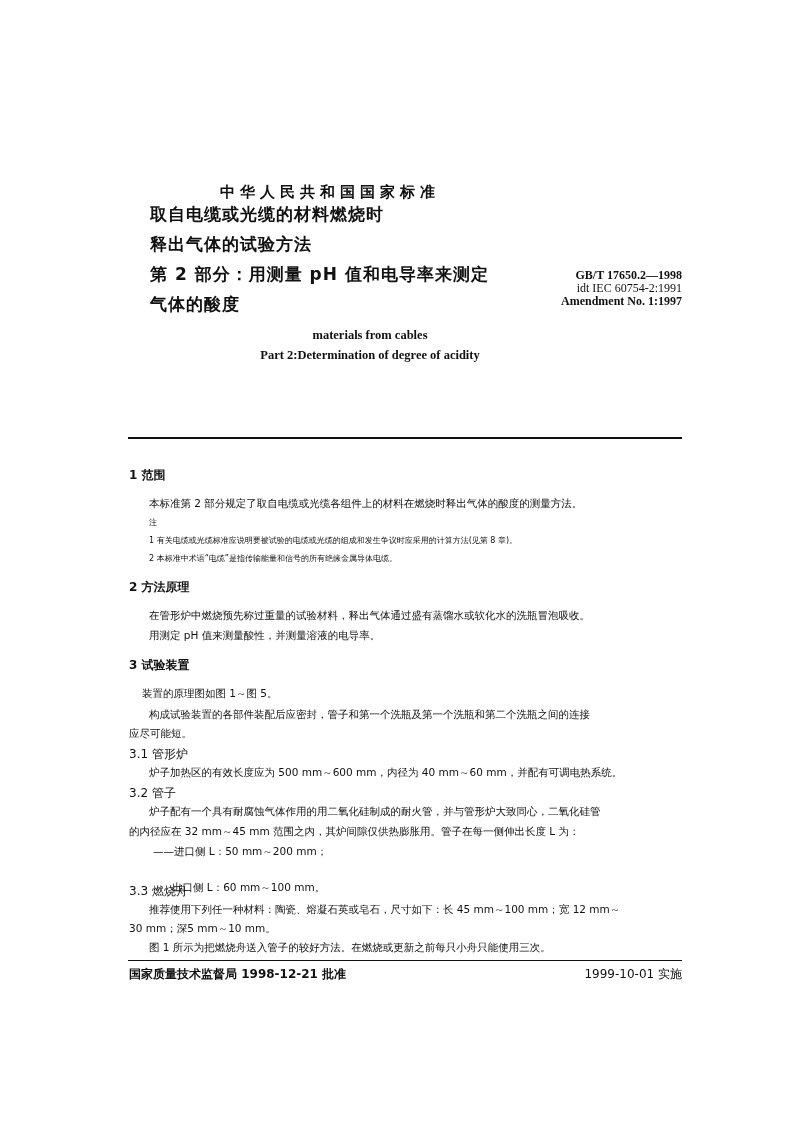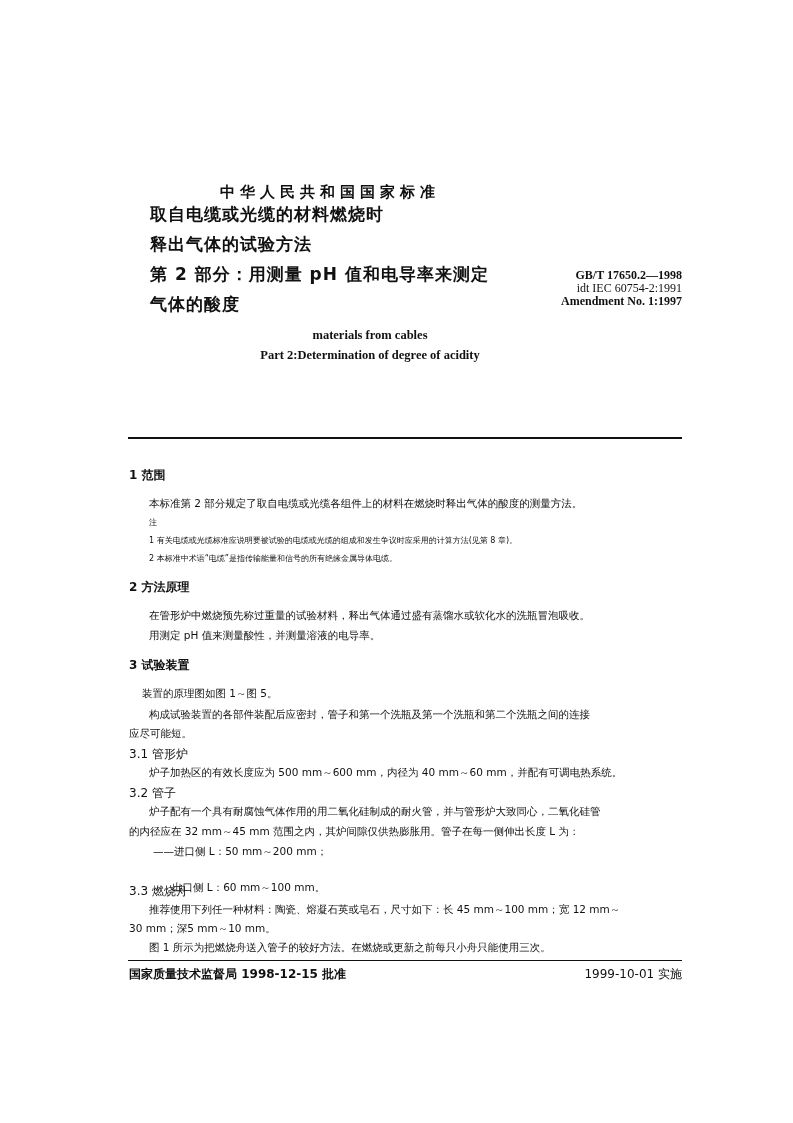--- a/index.html
+++ b/index.html
@@ -66,14 +66,14 @@
 <div class="abs para" style="left:153px; top:845px;">——进口侧 L：50 mm～200 mm；</div>
 <div class="abs para" style="left:172px; top:864px;margin-top:17px;">出口侧 L：60 mm～100 mm。</div>
 
 <div class="abs sec" style="left:129px; top:883px; font-weight:normal;">3.3  燃烧舟</div>
 <div class="abs para" style="left:149px; top:903px;">推荐使用下列任一种材料：陶瓷、熔凝石英或皂石，尺寸如下：长 45 mm～100 mm；宽 12 mm～</div>
 <div class="abs para" style="left:129px; top:922px;">30 mm；深5 mm～10 mm。</div>
 <div class="abs para" style="left:149px; top:941px;">图 1 所示为把燃烧舟送入管子的较好方法。在燃烧或更新之前每只小舟只能使用三次。</div>
 
 <div class="abs rule-bot"></div>
 
-<div class="abs footer" style="left:129px; top:966px;">国家质量技术监督局 1998-12-15 批准</div>
+<div class="abs footer" style="left:129px; top:966px;">国家质量技术监督局 1998-12-21 批准</div>
 <div class="abs footer" style="right:111px; top:966px; font-weight:normal;">1999-10-01 实施</div>
 
 </body></html>

